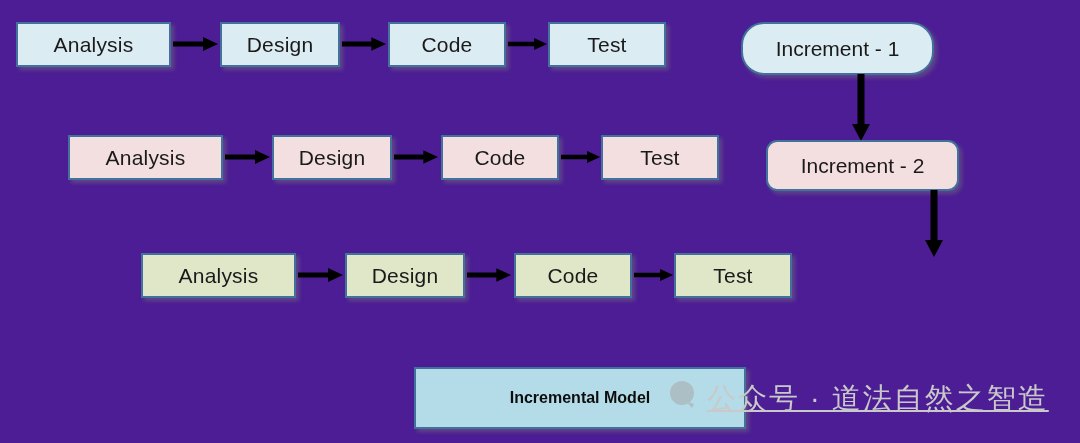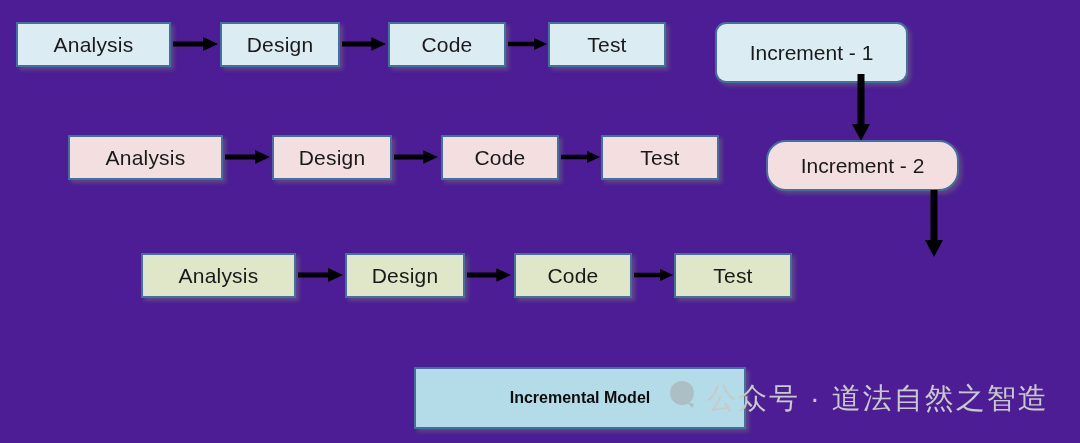--- a/index.html
+++ b/index.html
@@ -148,40 +148,40 @@
       </svg>
   </div>
   <div class="phase-box fill-green" style="left:514px; top:253px; width:118px; height:45px;">Code</div>
   <div class="arrow-h" style="left:634px; top:267px;">
     <svg width="40" height="16" viewBox="0 0 46 16">
         <path d="M0 5.5 H30 V1 L45 8 L30 15 V10.5 H0 Z" fill="#000"></path>
       </svg>
   </div>
   <div class="phase-box fill-green" style="left:674px; top:253px; width:118px; height:45px;">Test</div>
 
-  <div class="increment-box fill-blue" style="left:715px; top:22px; width:193px; height:61px;">Increment - 1</div>
+  <div class="increment-box fill-blue" style="left:741px; top:22px; width:193px; height:53px;border-radius:23px;">Increment - 1</div>
 
   <div class="arrow-v" style="left:851px; top:74px;">
     <svg width="20" height="68" viewBox="0 0 20 68">
         <path d="M6.5 0 H13.5 V50 H19 L10 67 L1 50 H6.5 Z" fill="#000"></path>
       </svg>
   </div>
 
-  <div class="increment-box fill-pink" style="left:766px; top:140px; width:193px; height:51px;border-radius:20px;">Increment - 2</div>
+  <div class="increment-box fill-pink" style="left:766px; top:140px; width:193px; height:51px;">Increment - 2</div>
 
   <div class="arrow-v" style="left:924px; top:190px;">
     <svg width="20" height="68" viewBox="0 0 20 68">
         <path d="M6.5 0 H13.5 V50 H19 L10 67 L1 50 H6.5 Z" fill="#000"></path>
       </svg>
   </div>
 
 
   <div class="title-box" style="left:414px; top:367px; width:332px; height:62px;">Incremental Model</div>
 
-  <div class="watermark" style="left:665px; top:377px;">
+  <div class="watermark" style="left:665px; top:377px;text-decoration:underline;">
     <span class="watermark-icon">
       <svg width="36" height="36" viewBox="0 0 36 36">
         <circle cx="17" cy="16" r="12" fill="#a8a8a8"></circle>
         <path d="M21 24 L27 31 L29 27 Z" fill="#a8a8a8"></path>
       </svg>
     </span>
     <span>公众号 · 道法自然之智造</span>
   </div>
 
 </div>

